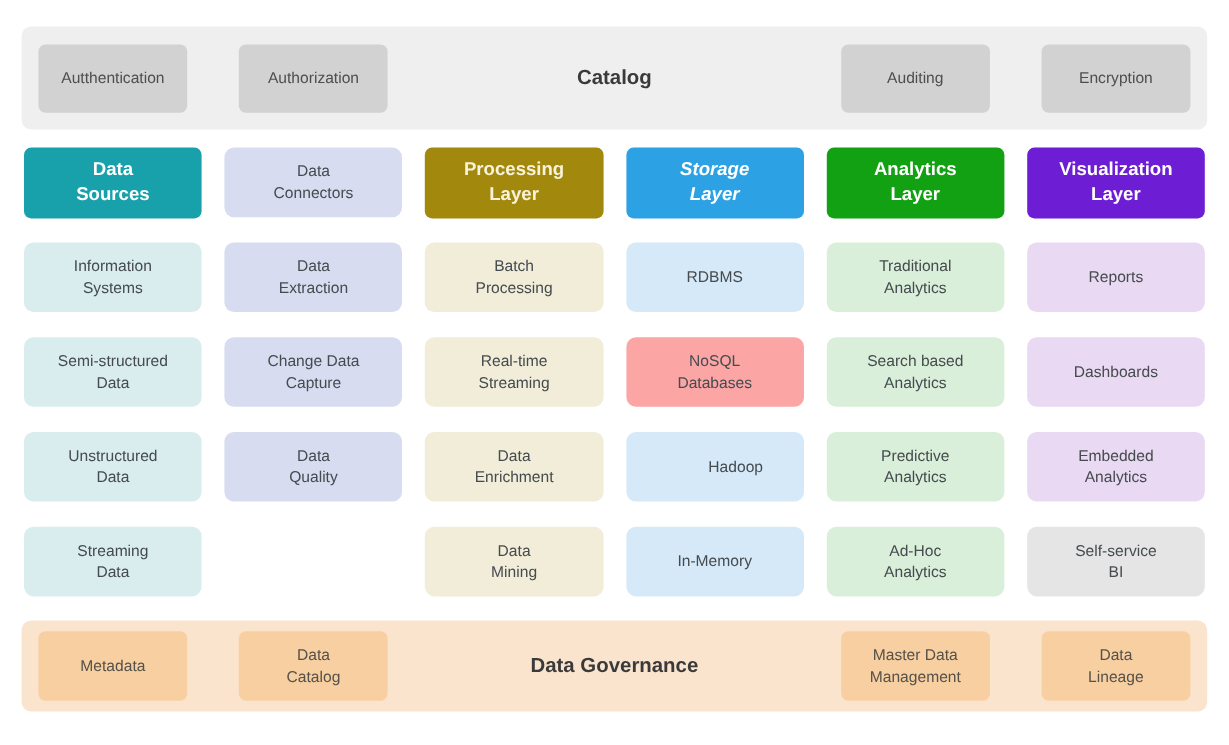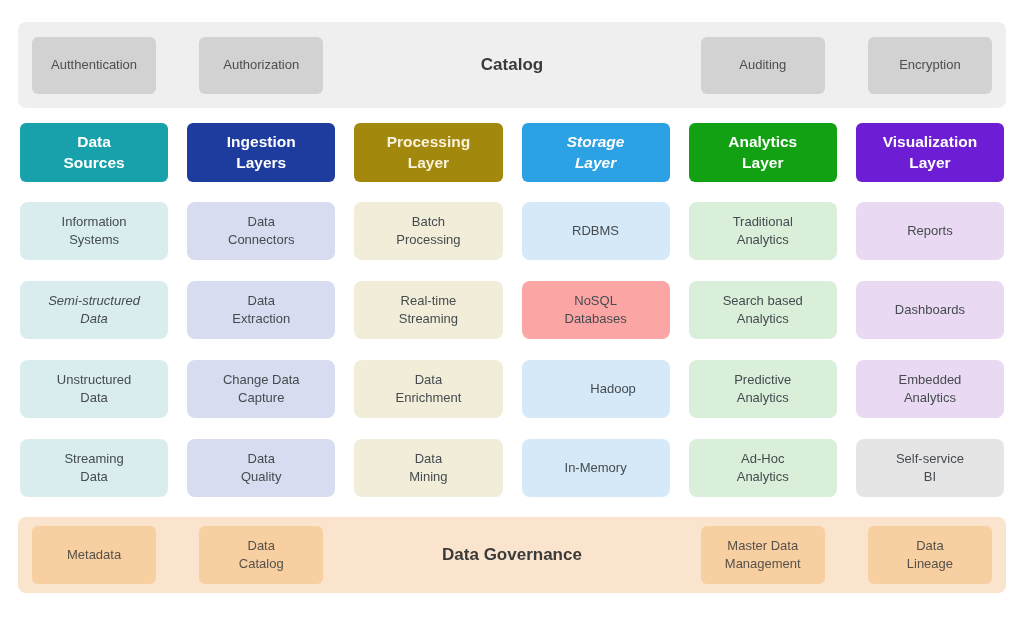--- a/index.html
+++ b/index.html
@@ -114,31 +114,29 @@
     </div>
   </div>
 
   <div class="columns">
 
     <div class="col">
       <div class="hdr" style="background-color: rgb(24, 161, 171); color: rgb(255, 255, 255);">Data
 Sources</div>
       <div class="cell" style="background-color: rgb(217, 237, 239);">Information
 Systems</div>
-      <div class="cell" style="background-color: rgb(217, 237, 239); font-style: italic;">Semi-structured
+      <div class="cell" style="background-color: rgb(217, 237, 239);">Semi-structured
 Data</div>
       <div class="cell" style="background-color: rgb(217, 237, 239);">Unstructured
 Data</div>
       <div class="cell" style="background-color: rgb(217, 237, 239);">Streaming
 Data</div>
     </div>
 
     <div class="col">
-      <div class="hdr" style="background-color: rgb(30, 60, 158); color: rgb(255, 255, 255);">Ingestion
-Layers</div>
       <div class="cell" style="background-color: rgb(216, 220, 240);">Data
 Connectors</div>
       <div class="cell" style="background-color: rgb(216, 220, 240);">Data
 Extraction</div>
       <div class="cell" style="background-color: rgb(216, 220, 240);">Change Data
 Capture</div>
       <div class="cell" style="background-color: rgb(216, 220, 240);">Data
 Quality</div>
     </div>
 

